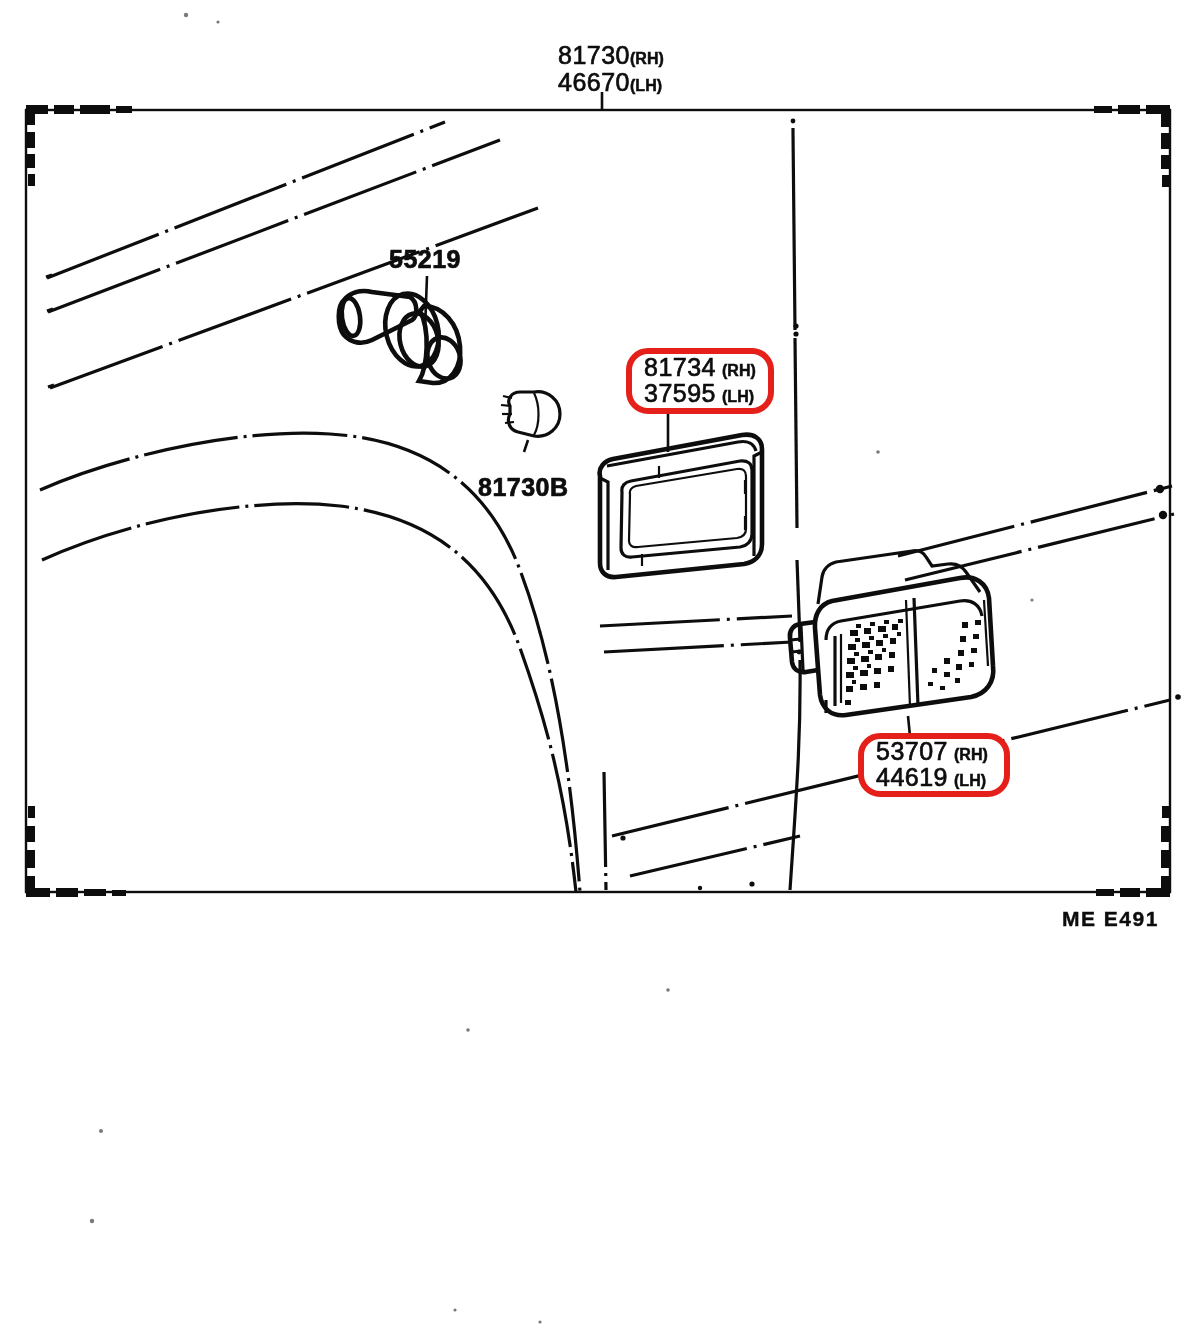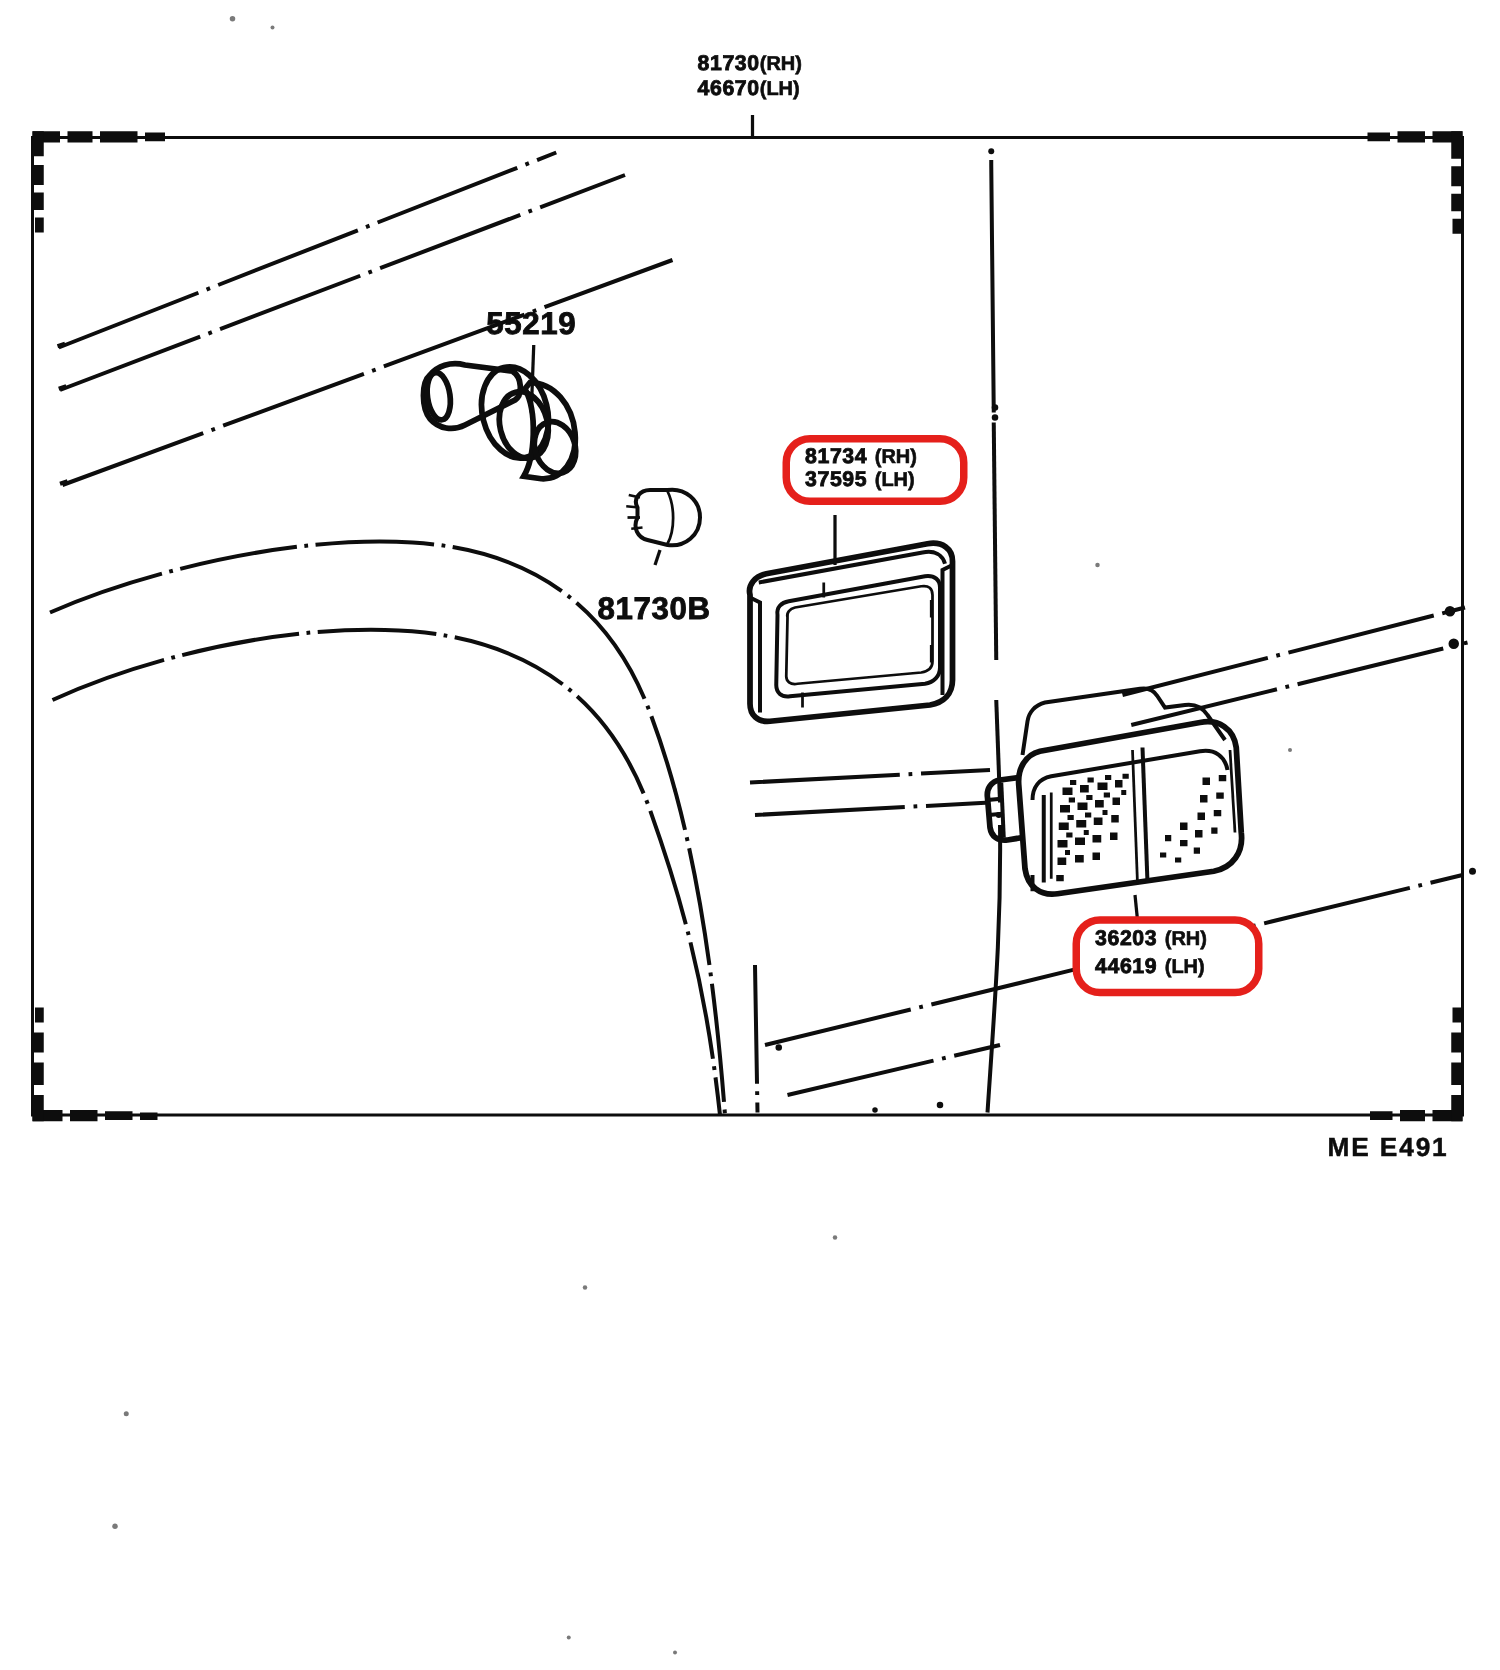--- a/index.html
+++ b/index.html
@@ -31,22 +31,22 @@
   .txt {
     position: absolute;
     font-family: "Liberation Sans", sans-serif;
     font-weight: bold;
     color: #0d0d0d;
     white-space: nowrap;
     letter-spacing: 0.5px;
     line-height: 1.04;
   }
   .pn-main {
-    font-size: 17px;
-    font-weight: bold;
+    font-size: 25px;
+    font-weight: normal;
     -webkit-text-stroke: 0.7px #0d0d0d;
   }
   .pn-side {
     font-size: 16px;
     font-weight: bold;
     letter-spacing: 0px;
     -webkit-text-stroke: 0.5px #0d0d0d;
   }
   .stack-line {
     display: block;
@@ -98,21 +98,21 @@
   .redbox .row {
     display: flex;
     align-items: baseline;
     gap: 6px;
     height: 26px;
   }
   #redbox-81734 {
     left: 626px;
     top: 348px;
     width: 148px;
-    height: 56px;
+    height: 66px;
   }
   #redbox-81731 {
     left: 858px;
     top: 733px;
     width: 152px;
     height: 64px;
   }
 </style>
 </head>
 <body>
@@ -460,21 +460,21 @@
       <span class="txt pn-side" style="position:static">(RH)</span>
     </div>
     <div class="row">
       <span class="txt pn-main" style="position:static">37595</span>
       <span class="txt pn-side" style="position:static">(LH)</span>
     </div>
   </div>
 
   <div class="redbox" id="redbox-81731">
     <div class="row">
-      <span class="txt pn-main" style="position:static">36203</span>
+      <span class="txt pn-main" style="position:static">53707</span>
       <span class="txt pn-side" style="position:static">(RH)</span>
     </div>
     <div class="row">
       <span class="txt pn-main" style="position:static">44619</span>
       <span class="txt pn-side" style="position:static">(LH)</span>
     </div>
   </div>
 
   <div class="txt" id="lbl-code">ME  E491</div>
 

